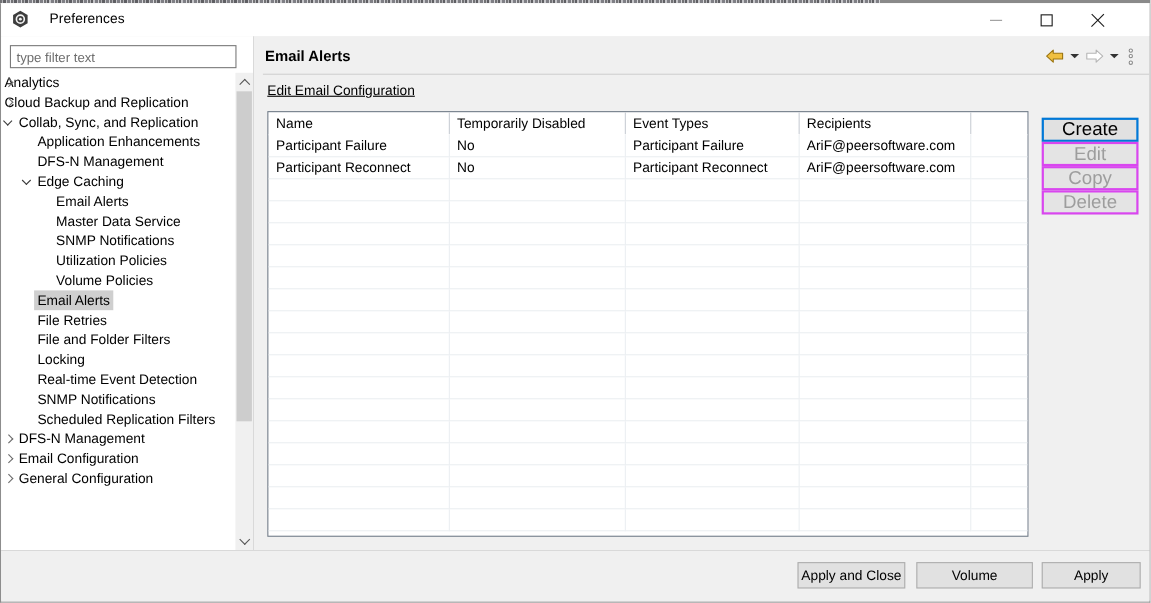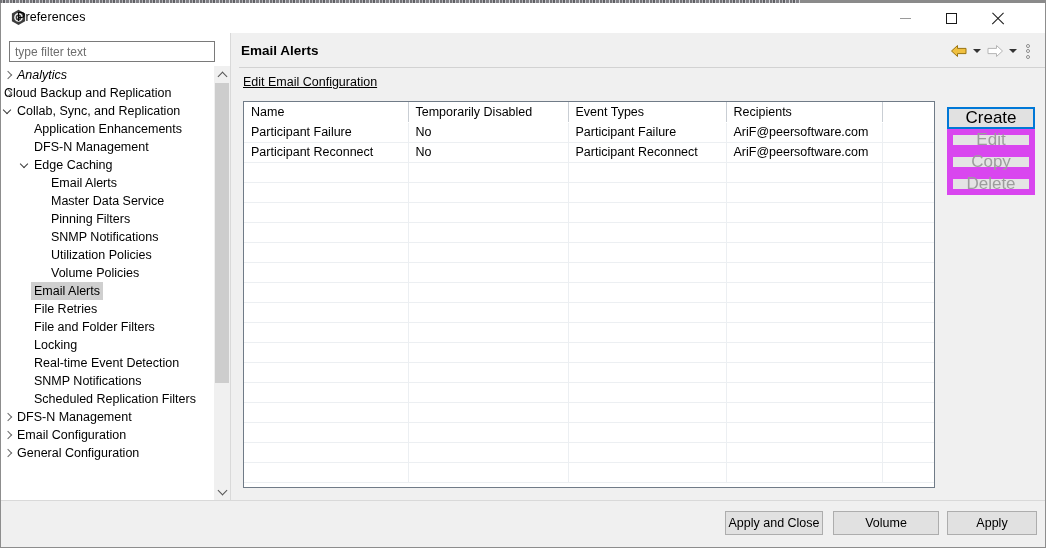--- a/index.html
+++ b/index.html
@@ -53,21 +53,21 @@
     position: absolute; left: 0; top: 0;
     width: 1044px; height: 30px;
     background: #ffffff;
     box-sizing: border-box;
   }
   .title-icon {
     position: absolute; left: 9px; top: 6px;
     width: 17px; height: 17px;
   }
   .title-text {
-    position: absolute; left: 16px; top: 7px;
+    position: absolute; left: 44px; top: 7px;
     font-size: 12.5px;
     color: #000000;
     letter-spacing: .1px;
   }
   .win-btn {
     position: absolute; top: 0;
     width: 46px; height: 30px;
     display: flex; align-items: center; justify-content: center;
   }
   .win-min { right: 117px; }
@@ -277,21 +277,21 @@
     display: flex; align-items: center; justify-content: center;
     color: #000;
   }
   .sbtn.focused {
     border: 2px solid #0078d7;
     background: #e1e1e1;
   }
   .sbtn.disabled {
     color: #9d9d9d;
     background: #e4e4e4;
-    border: 6px solid #d946ef;
+    border: 2px solid #d946ef;
   }
 
   
   .footer-rule {
     position: absolute; left: 0; top: 497px;
     width: 1044px; height: 1px; background: #d9d9d9;
   }
   .footer {
     position: absolute; left: 0; top: 498px;
     width: 1044px; height: 45px;
@@ -344,29 +344,28 @@
       </div>
     </div>
 
     <div class="left-pane">
       <div class="filter-wrap">
         <input class="filter-input" type="text" placeholder="type filter text" style="">
       </div>
 
       <div class="tree">
         <div class="tree-scroll" id="tree-scroll">
-            <div class="tree-item"><span class="arrow closed" style="left: 2px;"></span><span class="lbl" style="margin-left: 13px; font-style: italic;">Analytics</span></div>
+            <div class="tree-item"><span class="arrow closed" style="left: 2px;"></span><span class="lbl" style="">Analytics</span></div>
             <div class="tree-item"><span class="arrow closed" style="left: 2px;"></span><span class="lbl" style="">Cloud Backup and Replication</span></div>
             <div class="tree-item"><span class="arrow open" style="left: 2px;"></span><span class="lbl" style="margin-left: 13px;">Collab, Sync, and Replication</span></div>
             <div class="tree-item"><span class="lbl" style="margin-left: 30px;">Application Enhancements</span></div>
             <div class="tree-item"><span class="lbl" style="margin-left: 30px;">DFS-N Management</span></div>
             <div class="tree-item"><span class="arrow open" style="left: 19px;"></span><span class="lbl" style="margin-left: 30px;">Edge Caching</span></div>
             <div class="tree-item"><span class="lbl" style="margin-left: 47px;">Email Alerts</span></div>
             <div class="tree-item"><span class="lbl" style="margin-left: 47px;">Master Data Service</span></div>
-            <div class="tree-item"><span class="lbl" style="margin-left: 47px;">Pinning Filters</span></div>
             <div class="tree-item"><span class="lbl" style="margin-left: 47px;">SNMP Notifications</span></div>
             <div class="tree-item"><span class="lbl" style="margin-left: 47px;">Utilization Policies</span></div>
             <div class="tree-item"><span class="lbl" style="margin-left: 47px;">Volume Policies</span></div>
             <div class="tree-item selected"><span class="lbl" style="margin-left: 30px;">Email Alerts</span></div>
             <div class="tree-item"><span class="lbl" style="margin-left: 30px;">File Retries</span></div>
             <div class="tree-item"><span class="lbl" style="margin-left: 30px;">File and Folder Filters</span></div>
             <div class="tree-item"><span class="lbl" style="margin-left: 30px;">Locking</span></div>
             <div class="tree-item"><span class="lbl" style="margin-left: 30px;">Real-time Event Detection</span></div>
             <div class="tree-item"><span class="lbl" style="margin-left: 30px;">SNMP Notifications</span></div>
             <div class="tree-item"><span class="lbl" style="margin-left: 30px;">Scheduled Replication Filters</span></div>

